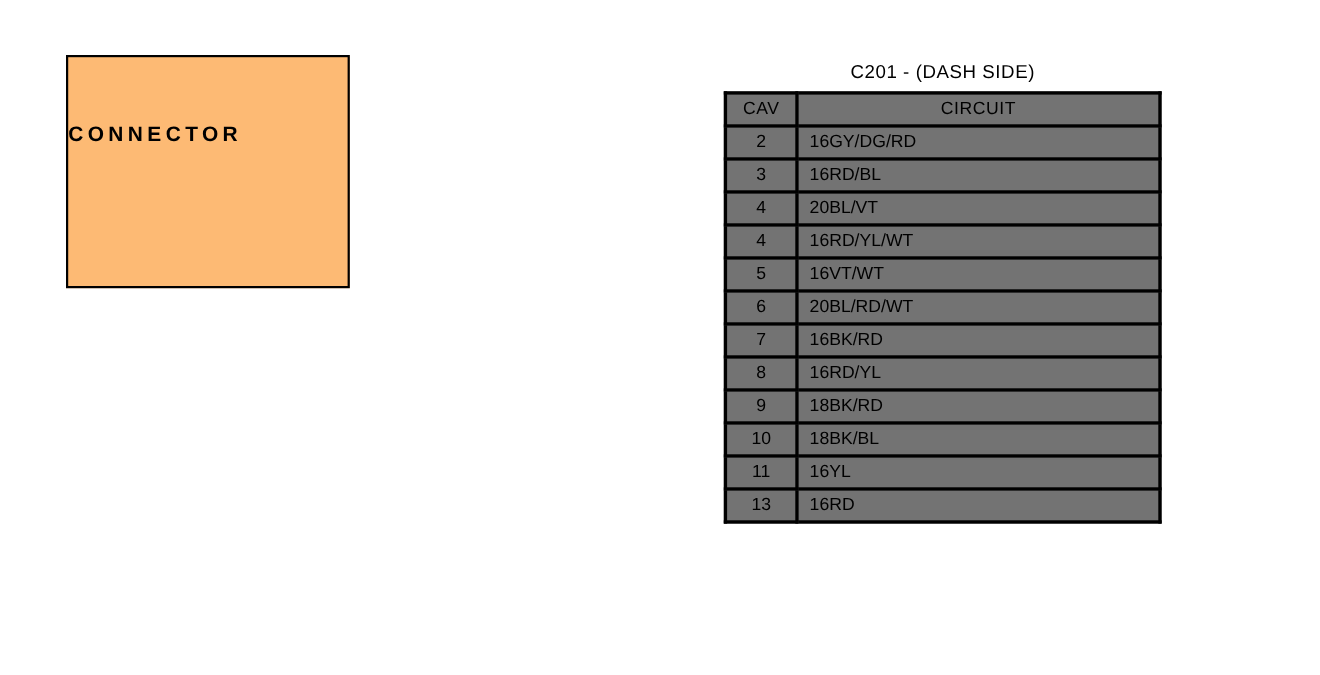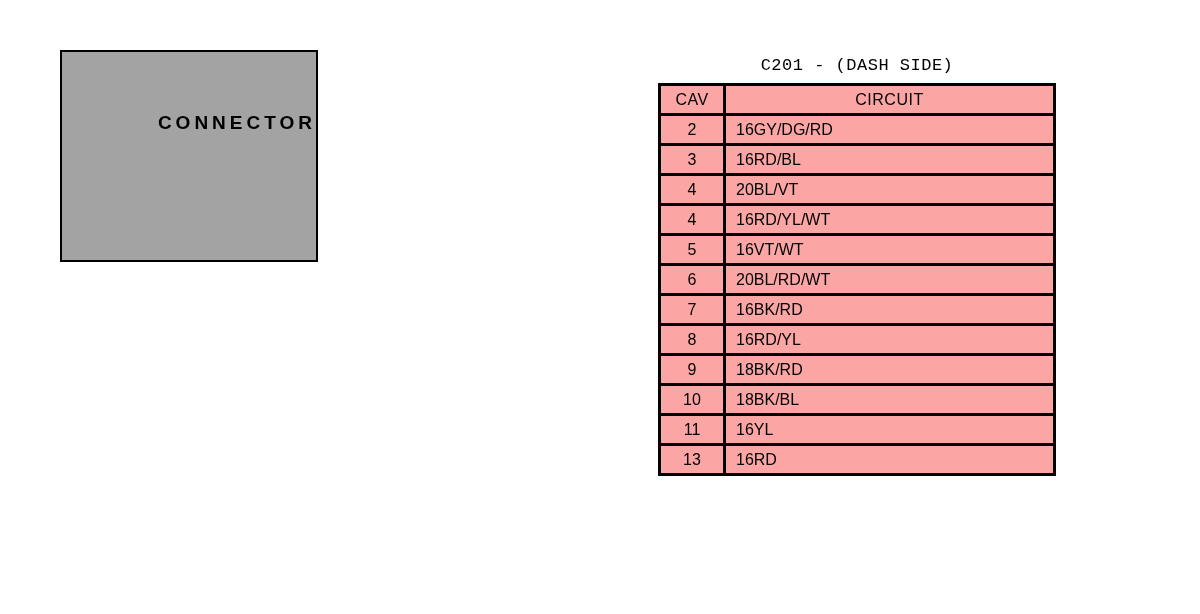--- a/index.html
+++ b/index.html
@@ -14,52 +14,51 @@
     width: 1200px; height: 614px;
     overflow: hidden;
   }
 
   
   .na-box {
     position: absolute;
     left: 60px; top: 50px;
     width: 258px; height: 212px;
     border: 2px solid #000000;
-    background: #a3a3a3;
-    text-align: right;
+    background: #fdba74;
+    text-align: left;
     padding-top: 56px;
   }
   .na-line {
     font-weight: bold;
     font-size: 19px;
     letter-spacing: 4px;
     line-height: 30px;
     white-space: nowrap;
   }
 
   
   .table-title {
     position: absolute;
     left: 658px; top: 56px;
     width: 398px;
     text-align: center;
     font-size: 17px;
     letter-spacing: 0.5px;
     white-space: nowrap;
-    font-family: Liberation Mono, monospace;
   }
 
   
   table.pinout {
     position: absolute;
     left: 658px; top: 83px;
     width: 398px;
     border-collapse: collapse;
     table-layout: fixed;
-    background: #fca5a5;
+    background: #737373;
   }
   .pinout th, .pinout td {
     border: 3px solid #000000;
     height: 30px;
     font-size: 16px;
     padding: 0;
     vertical-align: middle;
     white-space: nowrap;
     overflow: hidden;
   }

